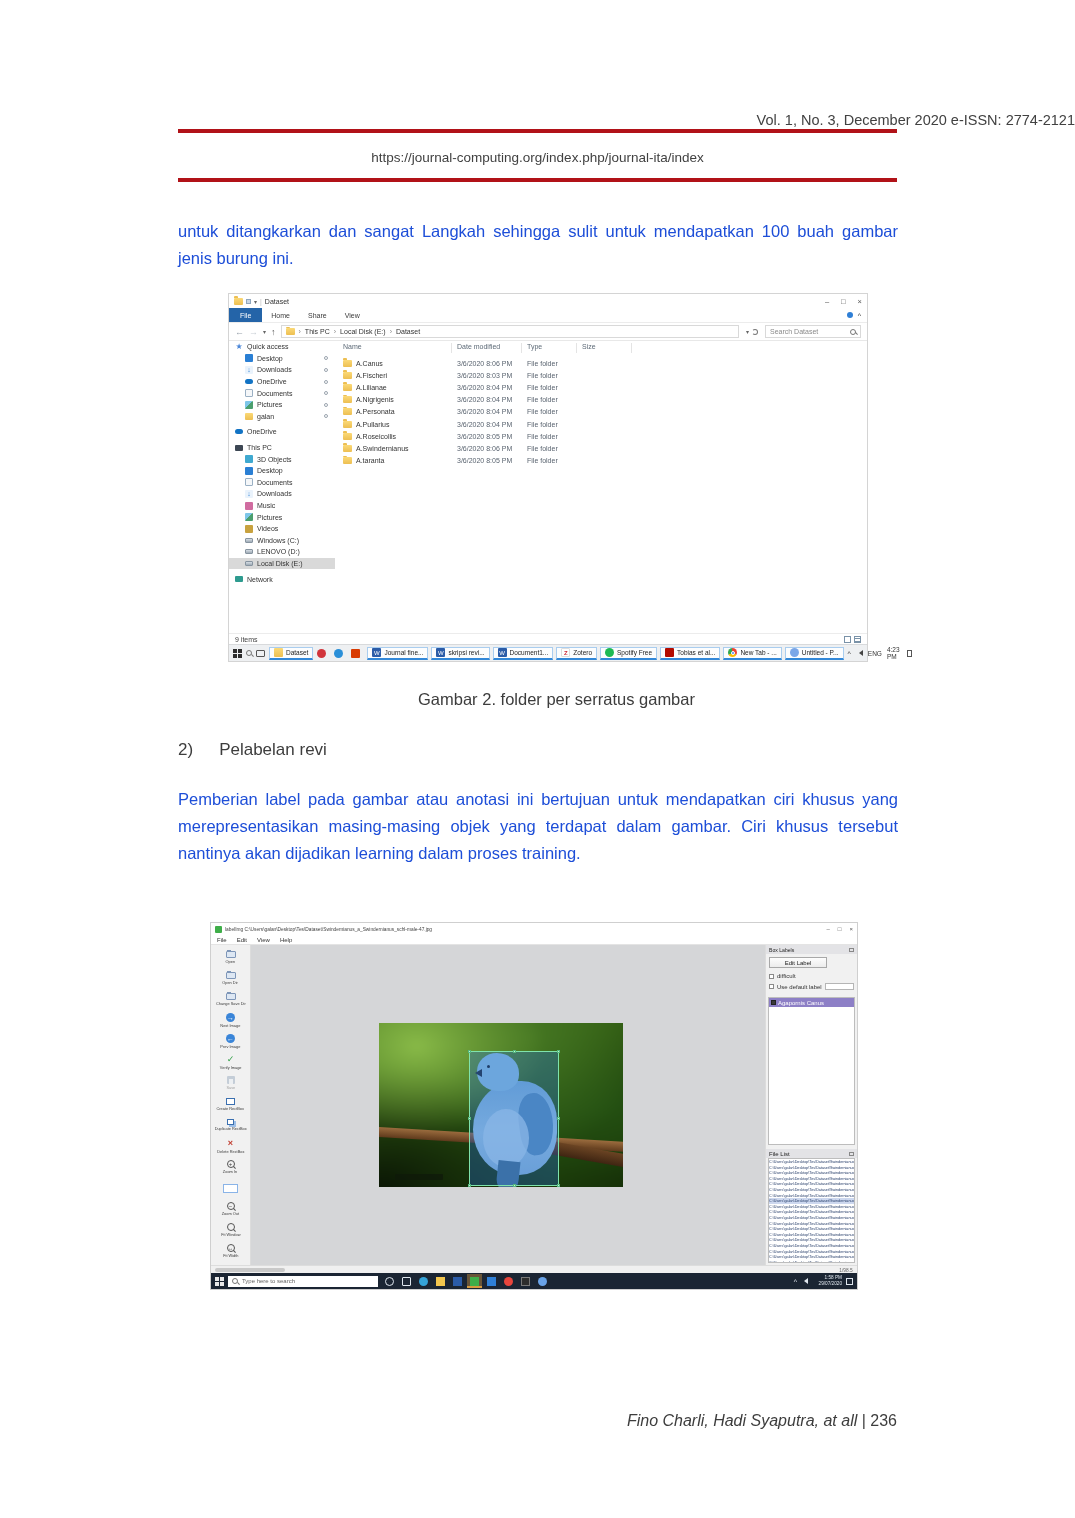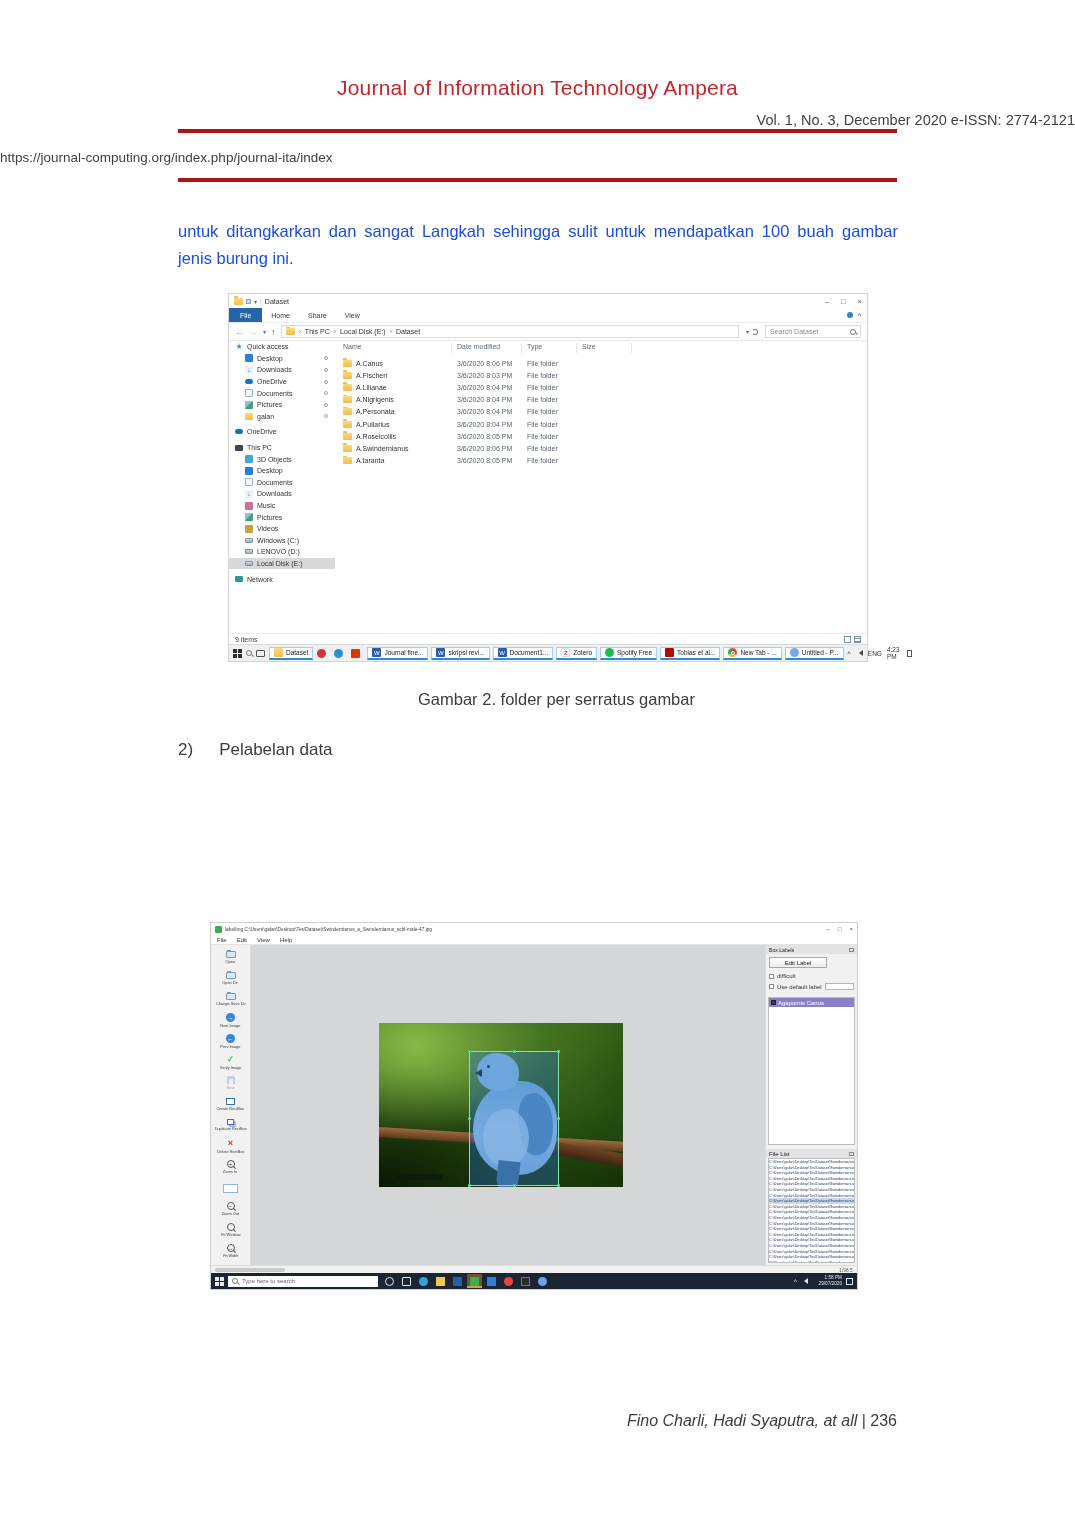--- a/index.html
+++ b/index.html
@@ -5,21 +5,21 @@
   * { box-sizing: border-box; margin: 0; padding: 0; }
   body { background:#888; font-family:"Liberation Sans","DejaVu Sans",sans-serif; }
   .page { position:relative; width:1075px; height:1518px; background:#fff; margin:0 auto;
           color:#3d3d3d; overflow:hidden; }
   .abs { position:absolute; }
 
   
   .j-title { top:76px; left:0; width:100%; text-align:center; font-size:21px; color:#c2252b; letter-spacing:.2px; }
   .j-issue { top:112px; left:0; width:100%; text-align:right; font-size:14.5px; color:#414141; }
   .redrule { left:178px; width:719px; height:4px; background:#b11218; }
-  .j-url   { top:150px; left:0; width:100%; font-size:13.5px; color:#414141; }
+  .j-url   { top:150px; left:0; width:100%; text-align:center; font-size:13.5px; color:#414141; }
   .para { left:178px; width:720px; font-size:16.5px; line-height:27px; text-align:justify; color:#1d4ed8; }
   .caption { left:0; width:100%; text-align:center; font-size:16.5px; color:#3d3d3d;margin-left:19px; }
   .sect { top:740px; left:178px; font-size:17px; display:flex; gap:26px; }
   .footer { top:1412px; right:178px; font-size:16px; color:#3d3d3d; }
   .footer .it { font-style:italic; }
 
   
   .win1 { left:228px; top:293px; width:640px; height:369px; background:#fff; border:1px solid #d4d4d4; font-size:7px; color:#333; }
   .w1-title { position:absolute; top:0; left:0; right:0; height:14px; display:flex; align-items:center; gap:3px; padding:0 5px; }
   .qat { width:5px; height:5px; background:#c9d6e4; border:1px solid #8fa6bd; }
@@ -214,21 +214,20 @@
   .chev2::before { content:"^"; color:#dfe6ee; font-size:7px; }
   .spk2 { width:0; height:0; border:3px solid transparent; border-right:4px solid #dfe6ee; }
   .time2 { display:flex; flex-direction:column; align-items:flex-end; line-height:1.15; font-size:6px; transform:scale(.78); transform-origin:100% 50%; }
   .notif2 { width:7px; height:7px; border:1px solid #dfe6ee; }
 </style>
 </head>
 <body>
 
 <div class="page">
 
-  <div class="abs j-title">Journal of Information Technology Ampera</div>
   <div class="abs j-issue">Vol. 1, No. 3, December 2020  e-ISSN: 2774-2121</div>
   <div class="abs redrule" style="top:129px"></div>
   <div class="abs j-url">https://journal-computing.org/index.php/journal-ita/index</div>
   <div class="abs redrule" style="top:178px"></div>
 
   <div class="abs para" style="top:218px">untuk ditangkarkan dan sangat Langkah sehingga sulit untuk mendapatkan 100 buah gambar jenis burung ini.</div>
 
   <div class="abs win1">
     <div class="w1-title">
       <span class="fold"></span>
@@ -518,23 +517,24 @@
         <span>4:23 PM</span>
         <span class="notif"></span>
       </span>
     </div>
   </div>
 
   <div class="abs caption" style="top:690px">Gambar 2. folder per serratus gambar</div>
 
   <div class="abs sect">
     <span>2)</span>
-    <span>Pelabelan data</span>
+    <span>Pelabelan revi</span>
   </div>
 
+  <div class="abs para" style="top:786px">Pemberian label pada gambar atau anotasi ini bertujuan untuk mendapatkan ciri khusus yang merepresentasikan masing-masing objek yang terdapat dalam gambar. Ciri khusus tersebut nantinya akan dijadikan learning dalam proses training.</div>
 
   <div class="abs win2">
     <div class="w2-title">
       <span class="w2-logo"></span>
       <span class="txt">labelImg  C:\Users\galan\Desktop\Tes\Dataset\Swindernianus_a_Swindernianus_schl-male-47.jpg</span>
       <span class="w2-ctrl">
         <span class="ctl-min"></span>
         <span class="ctl-max"></span>
         <span class="ctl-close"></span>
       </span>

